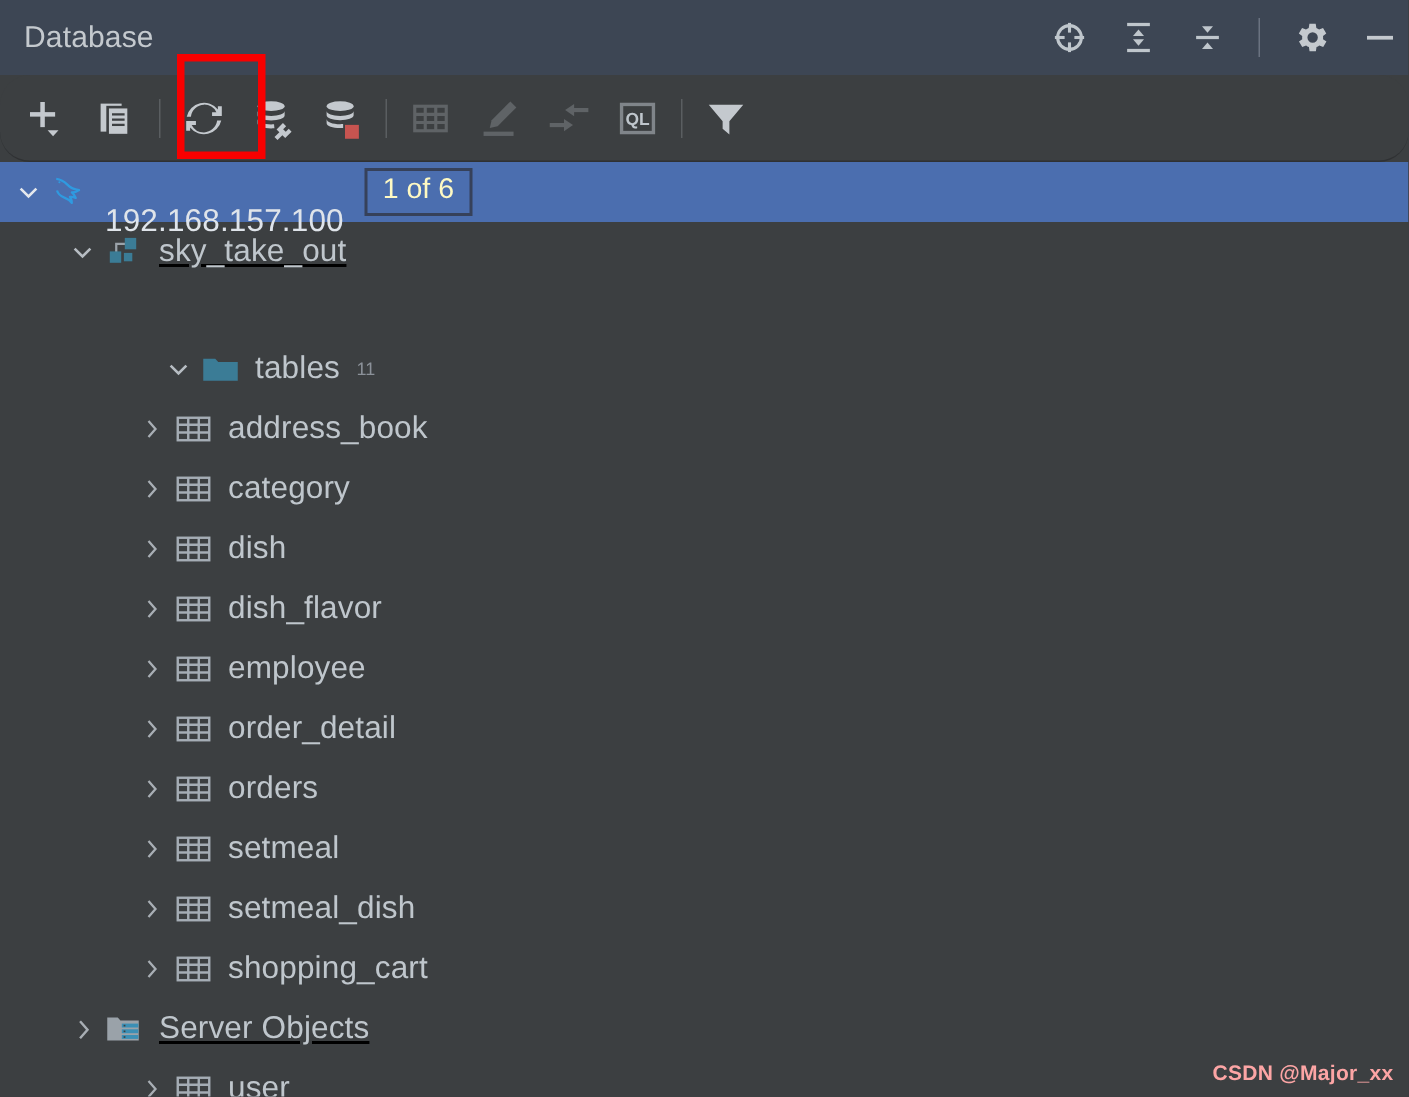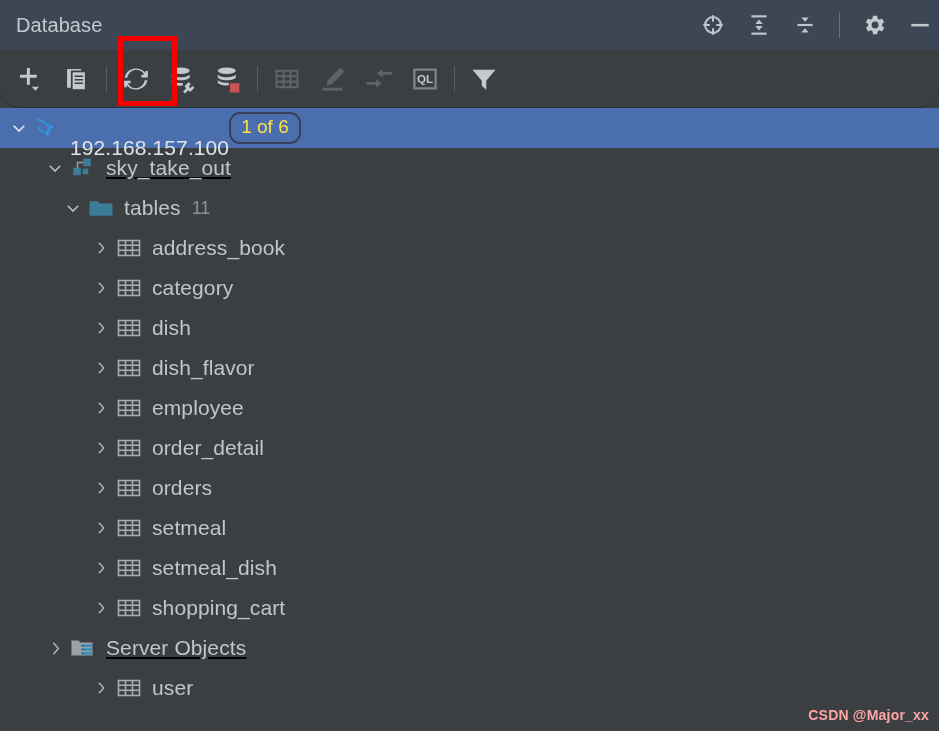--- a/index.html
+++ b/index.html
@@ -94,36 +94,37 @@
     margin-right: 8px;
   }
   .label {
     color: #bfc6cc;
     font-size: 21px;
     letter-spacing: .1px;
   }
   .row.selected .label { color: #dfe4ea; margin-top: 40px; }
   .count {
     color: #8b9199;
-    font-size: 18px;
+    font-size: 12px;
     margin-left: 11px;
   }
   .badge {
+    margin-left: 14px;
     border: 2px solid #36415a;
-    border-radius: 11px;
-    color: #fde047;
+    border-radius: 0;
+    color: #fef9c3;
     font-size: 19px;
     padding: 1px 10px 3px;
     line-height: 1.25;
   }
 
   
   .ind1 { padding-left: 6px; }
   .ind2 { padding-left: 42px; text-decoration: underline; }
-  .ind3 { padding-left: 60px; }
+  .ind3 { padding-left: 106px; margin-top: 38px; }
   .ind4 { padding-left: 88px; }
 
   .watermark {
     position: absolute;
     right: 10px; bottom: 8px;
     color: #fca5a5;
     font-size: 14px;
     letter-spacing: .2px;
     font-weight: bold;
   }

